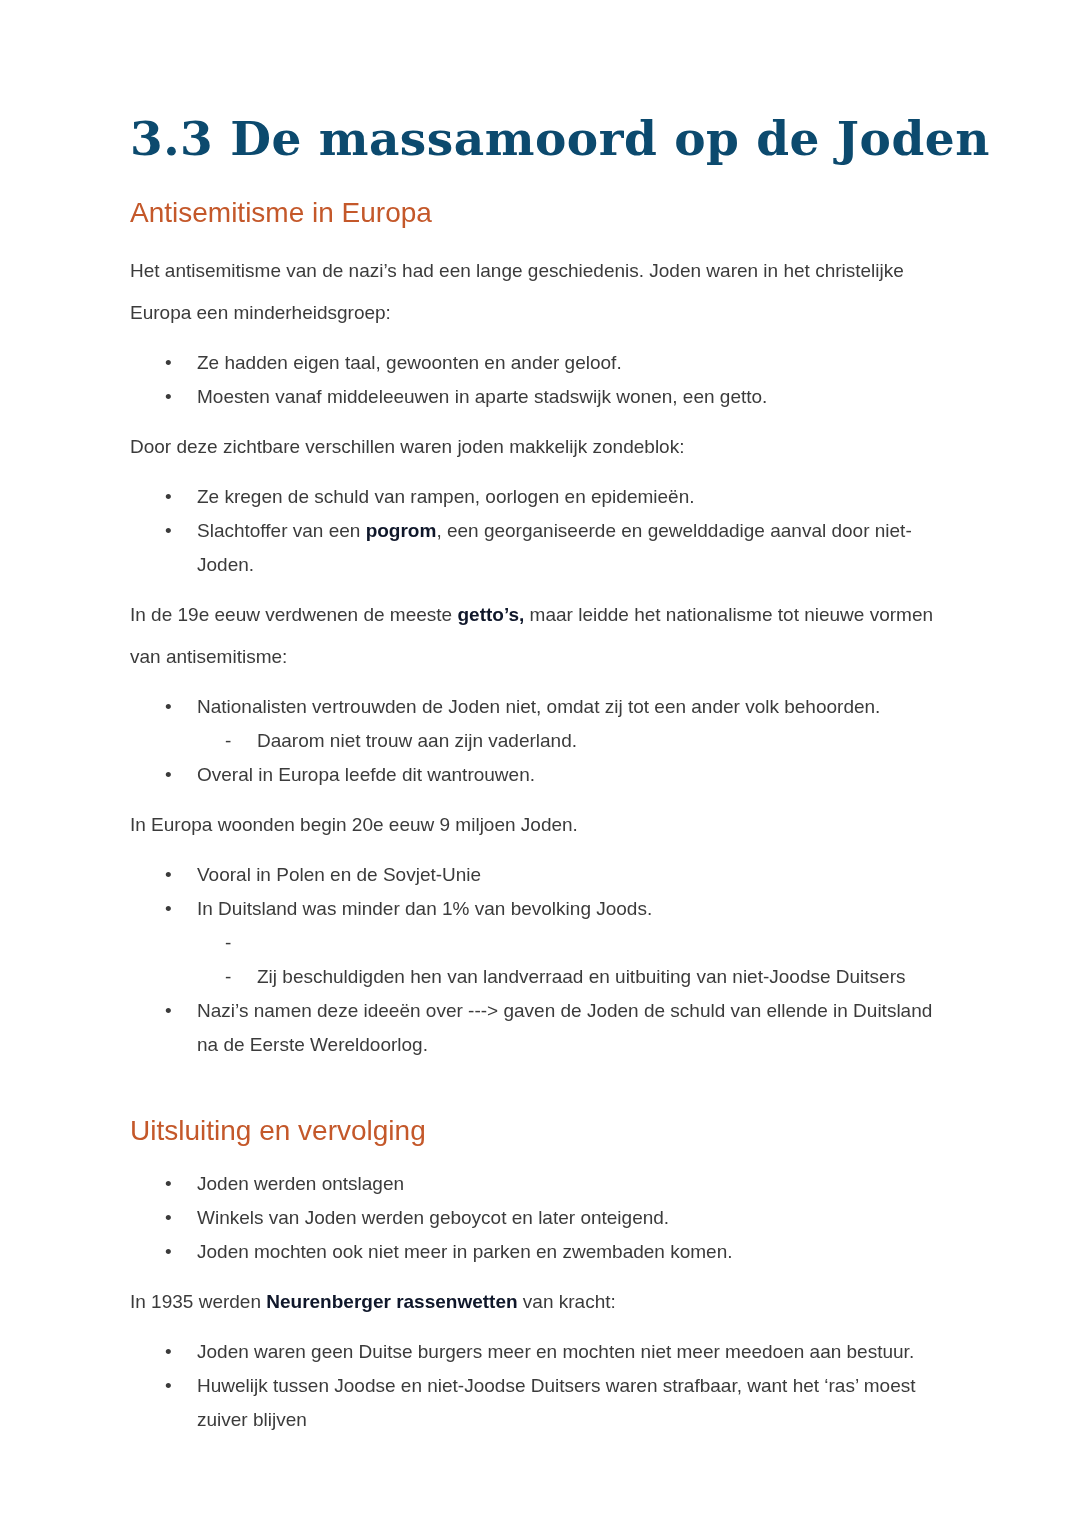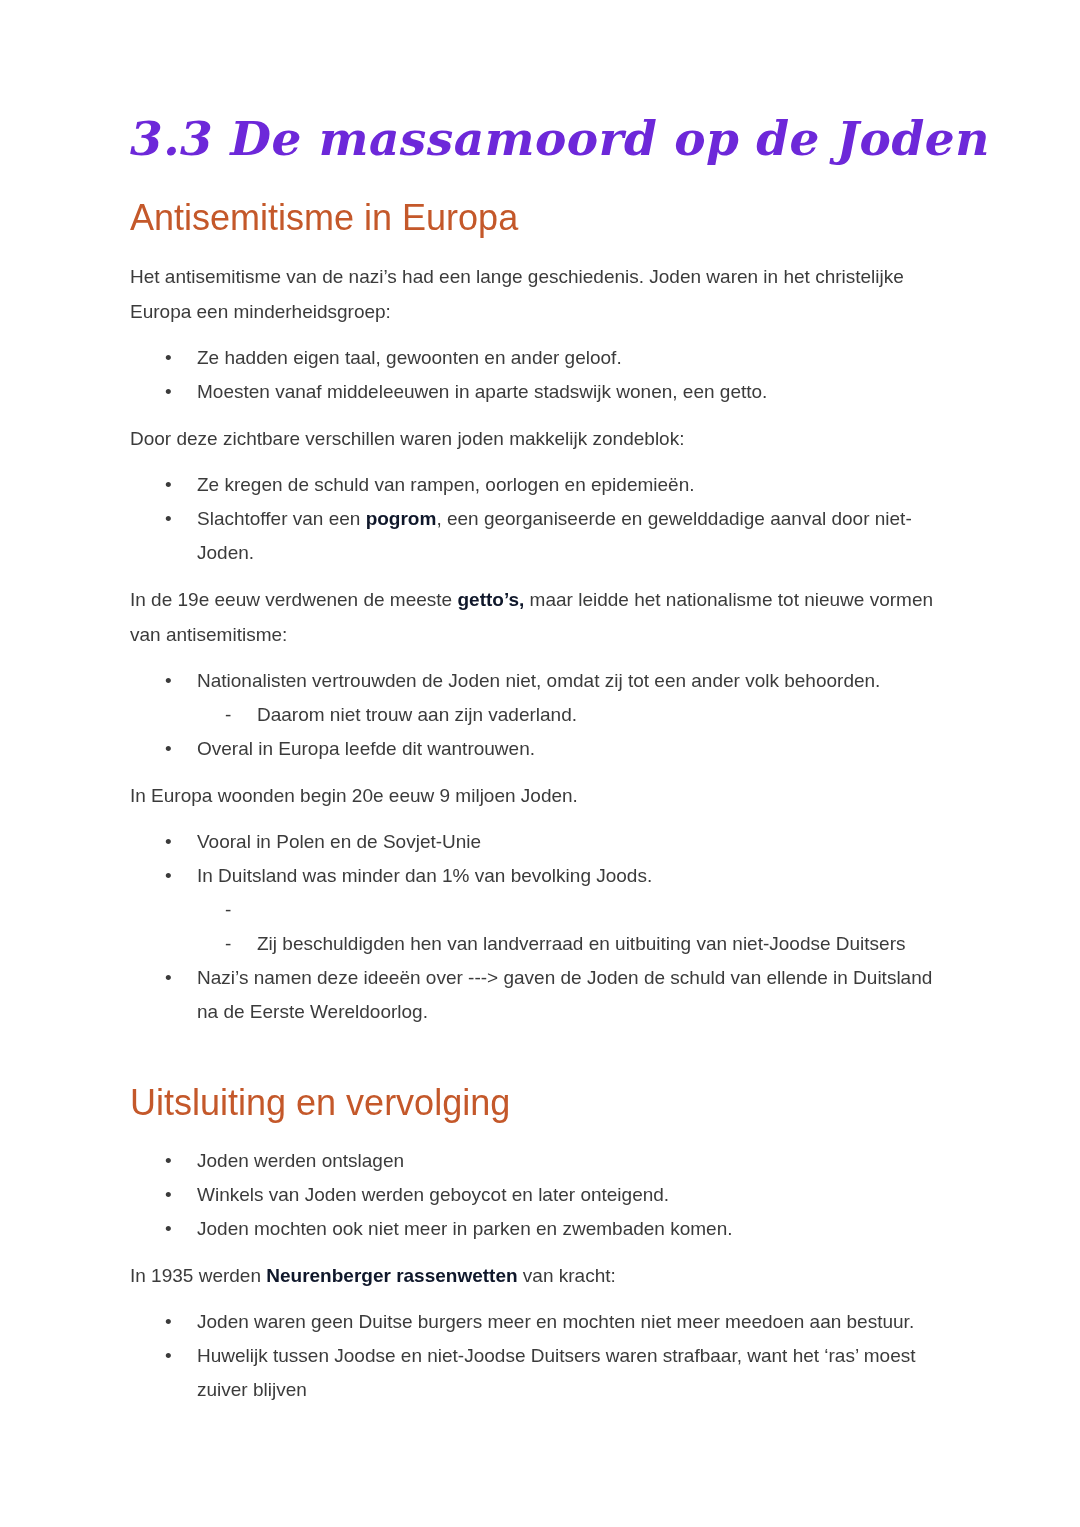--- a/index.html
+++ b/index.html
@@ -14,41 +14,40 @@
     margin: 0 auto;
     background: #ffffff;
     box-sizing: border-box;
     padding: 112px 130px 0 130px;
     font-family: "Liberation Sans", sans-serif;
     color: #3b3b3b;
     overflow: hidden;
   }
   .doc-title {
     font-family: "DejaVu Serif", serif;
-    font-style: italic;
     font-weight: bold;
     font-size: 47px;
     line-height: 1.15;
-    color: #6d28d9;
+    color: #0c4a6e;
     margin: 0 0 30px 0;
     letter-spacing: 0.5px;
     white-space: nowrap;
   }
   .section { margin: 0; }
   .section + .section { margin-top: 52px; }
   .section-heading {
     font-weight: 400;
-    font-size: 36px;
+    font-size: 28px;
     line-height: 1.2;
     color: #c4582a;
     margin: 0 0 20px 0;
   }
   .para {
     font-size: 19px;
-    line-height: 35px;
+    line-height: 42px;
     margin: 0 0 12px 0;
   }
   .list {
     list-style: none;
     margin: 0 0 12px 0;
     padding: 0;
   }
   .item {
     display: flex;
     align-items: flex-start;

